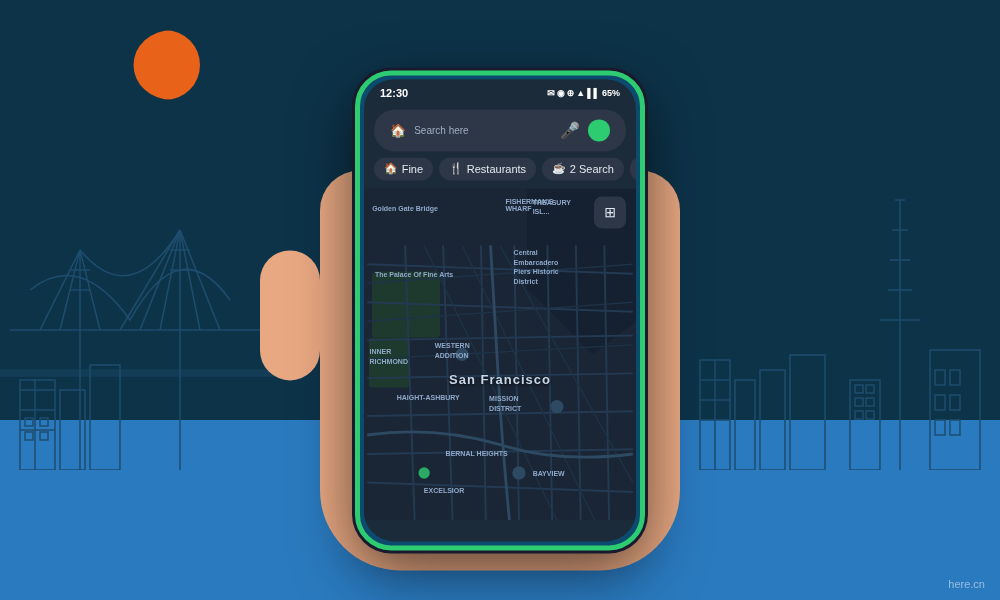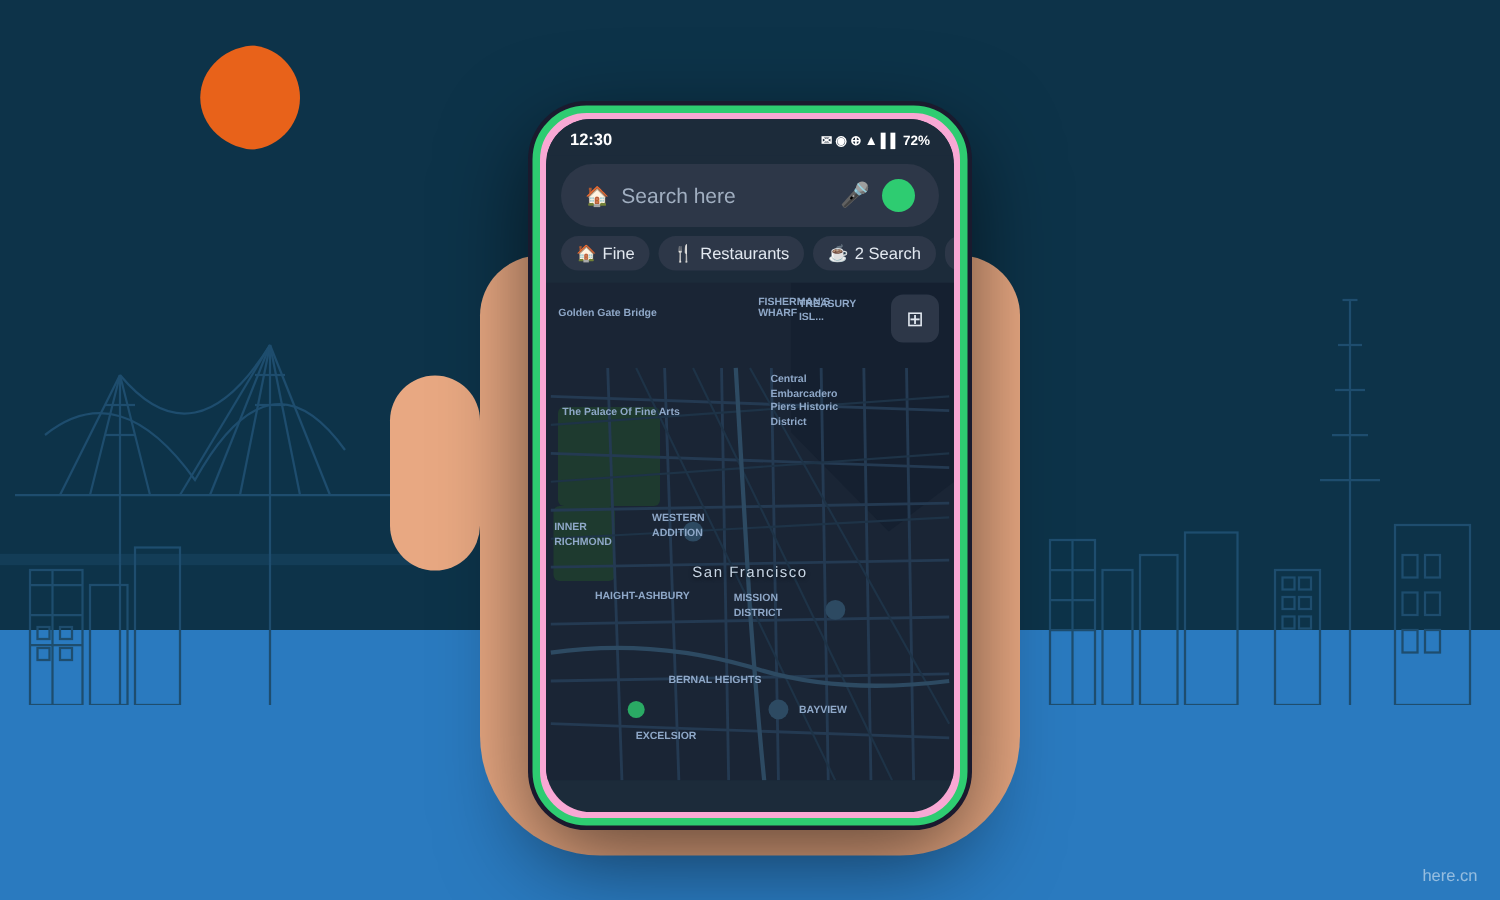--- a/index.html
+++ b/index.html
@@ -64,21 +64,21 @@
     }
 
     
     .phone-shell {
       position: absolute;
       top: 20px;
       left: 50%;
       transform: translateX(-50%);
       width: 290px;
       height: 480px;
-      background: #f9a8d4;
+      background: #0c4a6e;
       border-radius: 36px;
       border: 5px solid #2ecc71;
       box-shadow: 0 0 0 3px #1a1a2e, 0 20px 60px rgba(0,0,0,0.6);
       overflow: hidden;
       z-index: 10;
     }
 
     
     .phone-screen {
       position: absolute;
@@ -107,21 +107,21 @@
       border-radius: 24px;
       padding: 10px 16px;
       display: flex;
       align-items: center;
       justify-content: space-between;
       gap: 8px;
     }
 
     .search-text {
       color: #a0aec0;
-      font-size: 14px;
+      font-size: 10px;
       flex: 1;
     }
 
     .mic-icon {
       color: #a0aec0;
       font-size: 16px;
     }
 
     .green-dot {
       width: 22px;
@@ -165,22 +165,22 @@
       background: #1a2535;
     }
 
     
     .sf-label {
       position: absolute;
       bottom: 40%;
       left: 50%;
       transform: translateX(-50%);
       color: #c8d6e5;
-      font-size: 10px;
-      font-weight: normal;
+      font-size: 13px;
+      font-weight: bold;
       letter-spacing: 1px;
       text-shadow: 0 1px 3px rgba(0,0,0,0.8);
       white-space: nowrap;
       margin-top: 44px;
     }
 
     
     .map-label {
       position: absolute;
       color: #8fa8c8;
@@ -367,21 +367,21 @@
     <div class="phone-screen">
 
       <div class="status-bar">
         <span>12:30</span>
         <span style="display:flex;align-items:center;gap:2px;font-size:9px;color:white;">
           <span>✉</span>
           <span>◉</span>
           <span>⊕</span>
           <span>▲</span>
           <span>▌▌</span>
-          <span>72%</span>
+          <span>65%</span>
         </span>
       </div>
 
       <div class="search-bar">
         <span style="color:#a0aec0;font-size:13px;">🏠</span>
         <span class="search-text">Search here</span>
         <span class="mic-icon">🎤</span>
         <div class="green-dot"></div>
       </div>
 

